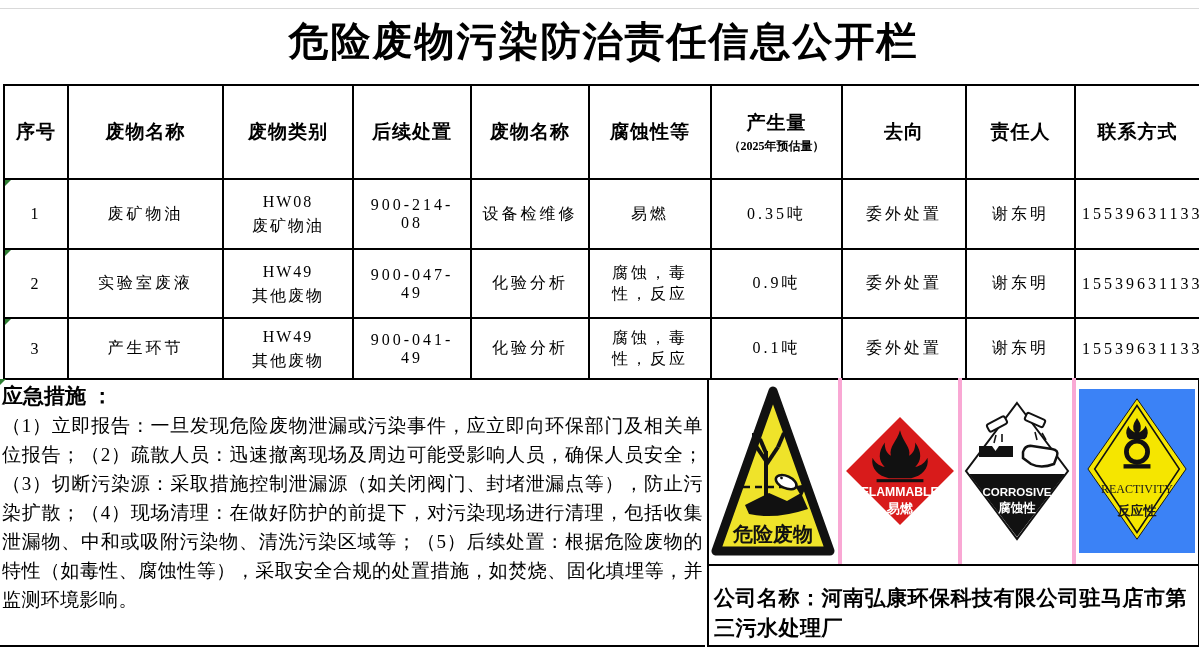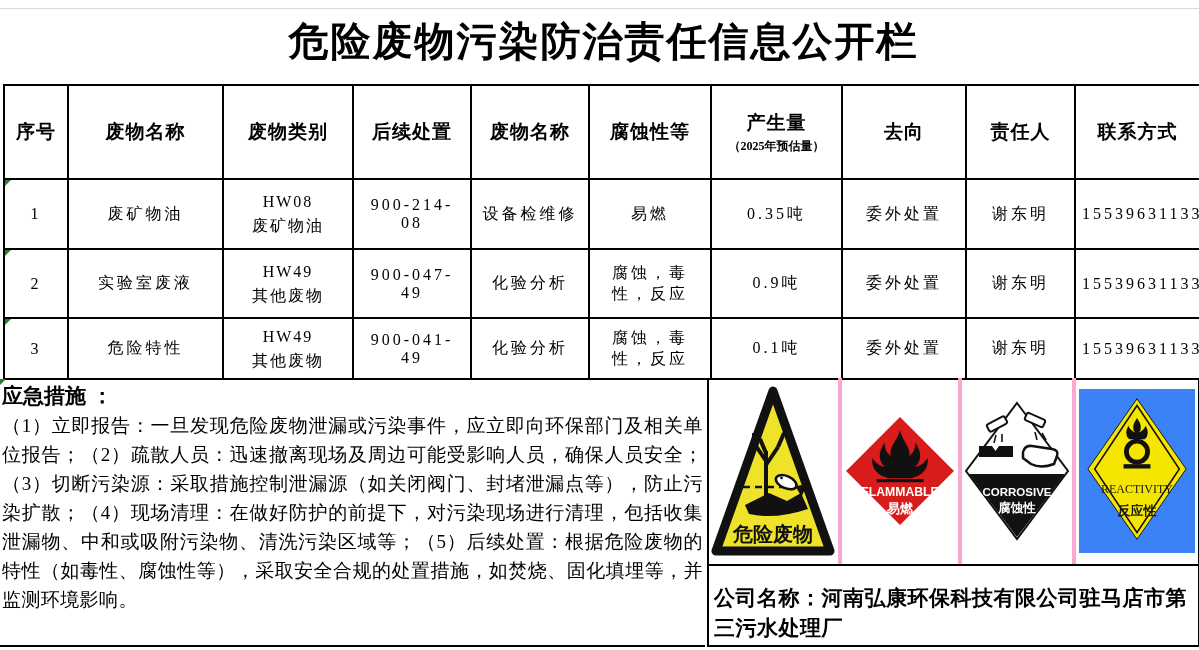--- a/index.html
+++ b/index.html
@@ -110,21 +110,21 @@
         <td class="mono">900-047-49</td>
         <td>化验分析</td>
         <td class="hazard">腐蚀，毒性，反应</td>
         <td>0.9吨</td>
         <td>委外处置</td>
         <td>谢东明</td>
         <td class="mono">15539631133</td>
       </tr>
       <tr class="r3">
         <td><i class="flag"></i><span>3</span></td>
-        <td>危险特性</td>
+        <td>产生环节</td>
         <td class="two-line">
           <span>HW49</span>
           <span>其他废物</span>
         </td>
         <td class="mono">900-041-49</td>
         <td>化验分析</td>
         <td class="hazard">腐蚀，毒性，反应</td>
         <td>0.1吨</td>
         <td>委外处置</td>
         <td>谢东明</td>

